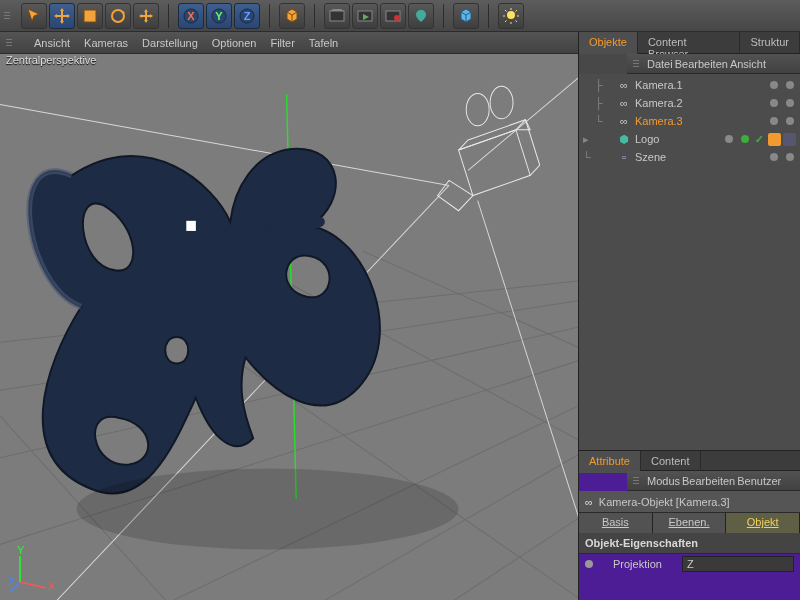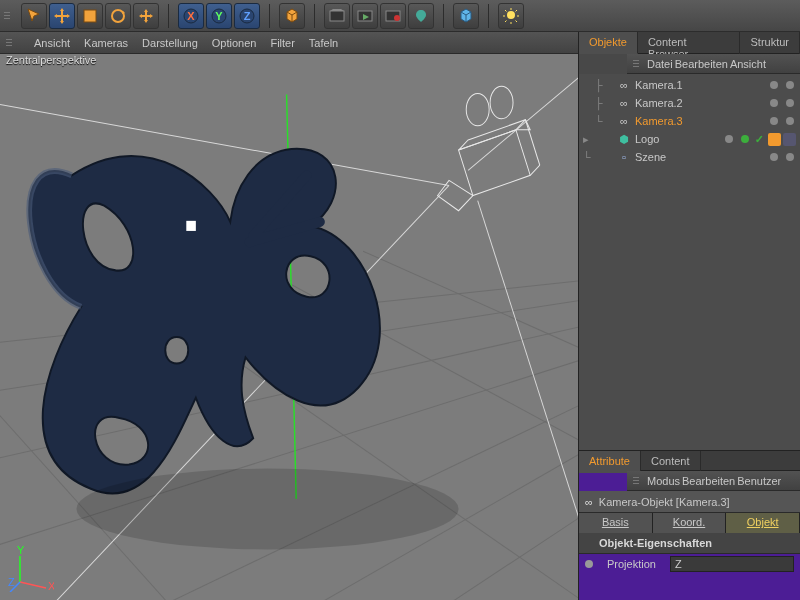--- a/index.html
+++ b/index.html
@@ -54,22 +54,22 @@
 .tag-ico{width:13px;height:13px;border-radius:2px;display:inline-block;}
 
 
 .attr { height:150px; border-top:1px solid #222; display:flex; flex-direction:column; background:#4c1d95;}
 .attr .tabs{height:20px;}
 .attr-header { height:22px; display:flex; align-items:center; gap:6px; padding:0 6px; background:#555; border-bottom:1px solid #2a2a2a;}
 .attr-header .cam-ico{color:#ddd;}
 .attr-subtabs { height:20px; display:flex; background:#3a3a3a; }
 .attr-subtab { flex:1; text-align:center; padding-top:3px; border-right:1px solid #222; background:#525252; cursor:pointer;text-decoration:underline;}
 .attr-subtab.active { background:#5f5f46; color:#f0d060;}
-.attr-section-title { padding:4px 20px; background:#444; font-weight:bold; color:#d8d8d8; border-bottom:1px solid #2a2a2a;}
-.attr-row { display:flex; align-items:center; height:20px; padding:0 6px; gap:14px;}
+.attr-section-title { padding:4px 6px; background:#444; font-weight:bold; color:#d8d8d8; border-bottom:1px solid #2a2a2a;}
+.attr-row { display:flex; align-items:center; height:20px; padding:0 6px; gap:20px;}
 .attr-row .bullet{width:8px;height:8px;border-radius:50%;background:#999;}
 .attr-row .field{ flex:1; height:16px; background:#3a3a3a; border:1px solid #222; padding:0 4px; display:flex; align-items:center; color:#ccc;}
 
 
 .gizmo { position:absolute; bottom:8px; left:8px; width:46px; height:46px; }
 </style>
 </head>
 <body>
 
 <div class="app">
@@ -352,21 +352,21 @@
           <span>Modus</span>
           <span>Bearbeiten</span>
           <span>Benutzer</span>
         </div>
         <div class="attr-header">
           <span class="cam-ico">∞</span>
           <span>Kamera-Objekt [Kamera.3]</span>
         </div>
         <div class="attr-subtabs">
           <div class="attr-subtab">Basis</div>
-          <div class="attr-subtab">Koord.</div>
+          <div class="attr-subtab">Ebenen.</div>
           <div class="attr-subtab active">Objekt</div>
         </div>
         <div class="attr-section-title">Objekt-Eigenschaften</div>
         <div class="attr-row">
           <span class="bullet"></span>
           <span>Projektion</span>
           <div class="field">Z</div>
         </div>
       </div>
     </div>

